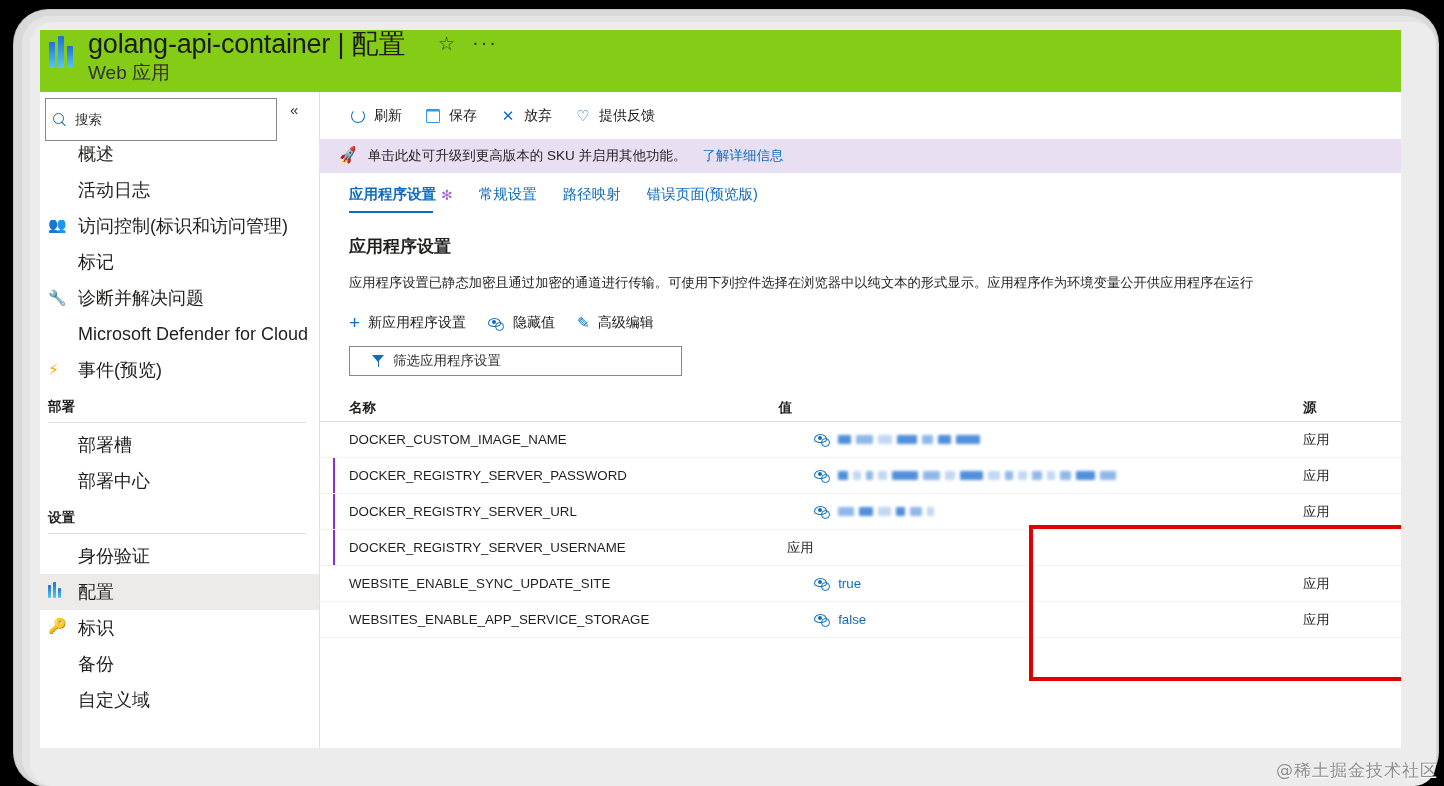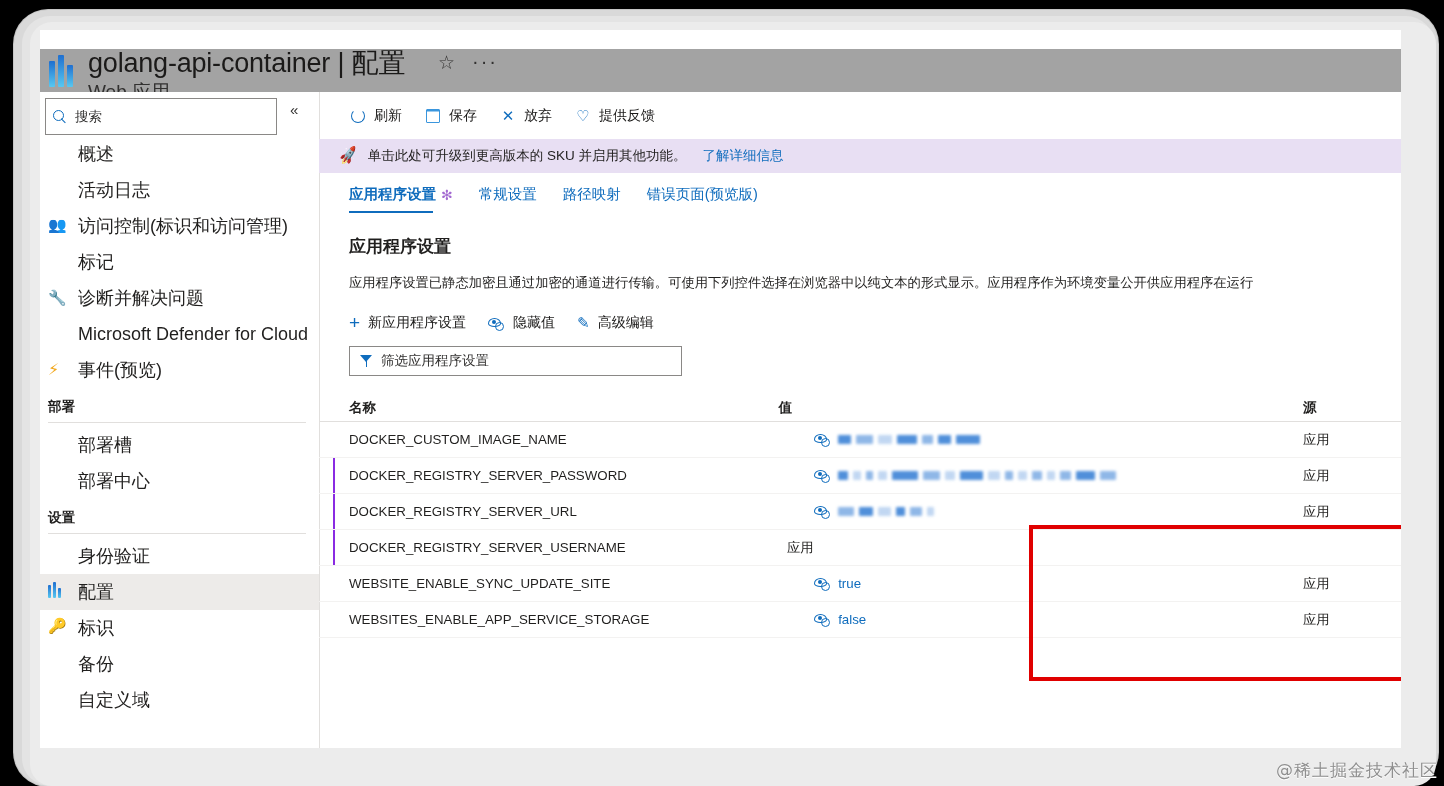--- a/index.html
+++ b/index.html
@@ -39,21 +39,21 @@
   
   .viewport {
     position: absolute;
     left: 40px; top: 30px;
     width: 1361px; height: 718px;
     background: #ffffff;
     overflow: hidden;
   }
 
   
-  .blade-header { position: absolute; left: 0; top: 0; width: 100%; height: 62px; background:#a3a3a3;margin-top:19px; }
+  .blade-header { position: absolute; left: 0; top: 0; width: 100%; height: 62px; background:#84cc16; }
   .app-icon {
     position: absolute; left: 9px; top: 4px; width: 30px; height: 34px;
     display: flex; align-items: flex-end; gap: 3px;
   }
   .app-icon i { display:block; width:6px; border-radius:1px; }
   .app-icon i:nth-child(1){ height: 26px; background: linear-gradient(180deg,#1f6fd0,#58c8f0); }
   .app-icon i:nth-child(2){ height: 32px; background: linear-gradient(180deg,#1f6fd0,#58c8f0); }
   .app-icon i:nth-child(3){ height: 22px; background: linear-gradient(180deg,#1f6fd0,#58c8f0); }
 
   .blade-title {
@@ -76,21 +76,21 @@
 
   
   .leftnav {
     position: absolute; left: 0; top: 62px;
     width: 279px; height: 656px;
     background: #ffffff;
   }
   .search-row { position: relative; height: 44px; }
   .search-box {
     position: absolute; left: 5px; top: 6px;
-    width: 232px; height: 37px;
+    width: 232px; height: 43px;
     border: 1px solid #8a8886; background: #fff;
     display: flex; align-items: center;
   }
   .search-box .mag { margin-left: 7px; width: 14px; height: 14px; position: relative; }
   .search-box .mag::before {
     content:""; position:absolute; left:0; top:0; width:9px; height:9px;
     border:1.4px solid #0f6cbd; border-radius:50%;
   }
   .search-box .mag::after {
     content:""; position:absolute; left:8px; top:8px; width:6px; height:1.4px;
@@ -188,21 +188,21 @@
   .eye-ic { position:relative; width:17px; height:13px; }
   .eye-ic .e1 { position:absolute; left:0; top:1px; width:13px;height:9px;border:1.5px solid #0f6cbd;border-radius:50% 50% 50% 50%/ 60% 60% 40% 40%; }
   .eye-ic .e2 { position:absolute; left:4px; top:3.4px; width:4px;height:4px;border-radius:50%;background:#0f6cbd; }
   .eye-ic .slash { position:absolute; left:7px; top:5px; width:9px;height:9px;border:1.4px solid #0f6cbd;border-radius:50%; }
   .pencil-ic { color:#0f6cbd; font-size:15px; line-height:16px; transform: rotate(0deg); }
 
   
   .filterbox {
     margin: 14px 0 0 30px; width: 333px; height: 30px;
     border: 1px solid #8a8886; background:#fff;
-    display:flex; align-items:center; gap:8px; padding-left:10px;
+    display:flex; align-items:center; gap:8px; padding-left:22px;
   }
   .funnel { width:13px; height:13px; position:relative; }
   .funnel::before {
     content:""; position:absolute; left:0; top:0;
     border-left:6.5px solid transparent; border-right:6.5px solid transparent;
     border-top:7px solid #0f6cbd;
   }
   .funnel::after { content:""; position:absolute; left:5.5px; top:6px; width:1.6px; height:6px; background:#0f6cbd; }
   .filterbox .ph { font-size: 13.5px; color: #323130; }
 

